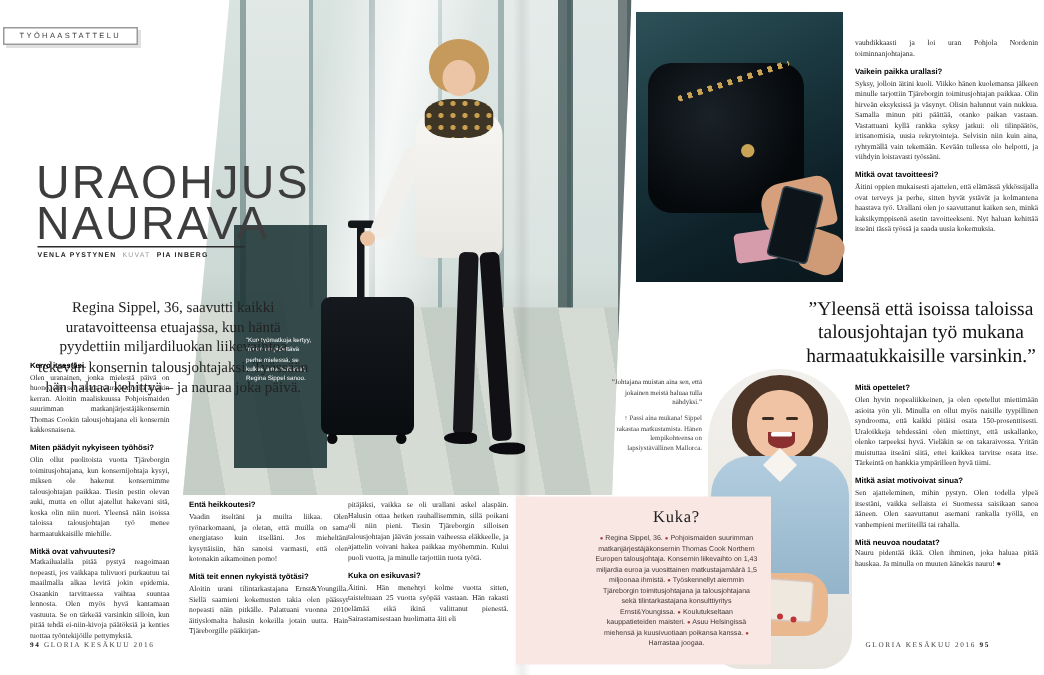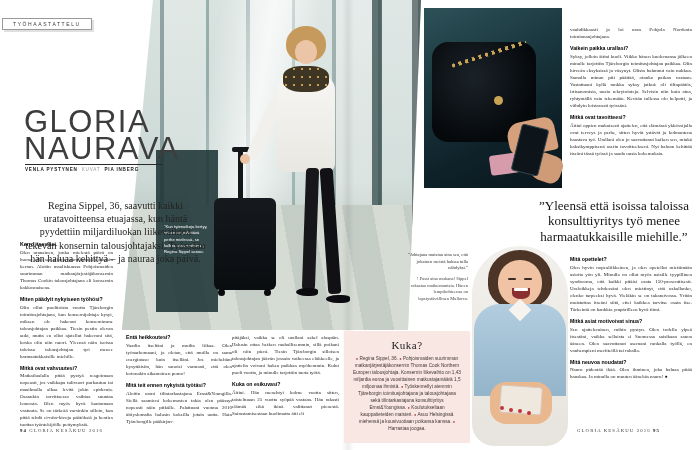--- a/index.html
+++ b/index.html
@@ -32,21 +32,21 @@
   .footer{font-size:4.8px;letter-spacing:1.1px;color:#3c3c3c;}
   .footer .pg{font-weight:bold;color:#111;}
   #footL{left:20px;top:428px;}
   #footR{left:534px;top:428px;width:126px;text-align:right;}
 
   
   .pullquote{left:534px;top:198px;width:160px;text-align:center;
        font-size:13px;line-height:1.18;color:#141414;}
   .pullquote span{display:block;}
 
-  .kuka{left:344px;top:331px;width:126px;height:112px;background:#f8e7e3;text-align:center;}
+  .kuka{left:344px;top:331px;width:126px;height:112px;background:#f8e7e3;text-align:center;padding-left:44px;}
   .kuka-title{font-size:11px;color:#222;margin-top:8px;letter-spacing:.5px;}
   .kuka-items{margin:4px 9px 0;font:4.7px/1.5 "Liberation Sans",sans-serif;color:#403734;text-align:center;}
   .kb{color:#a6403c;font-size:4px;}
 
   .cap-portrait{left:404px;top:252px;width:64px;text-align:right;
        font-size:4.6px;line-height:1.45;color:#333;}
   .cap-portrait .note{display:block;margin-top:4px;color:#444;}
 
   
   .photo-main{left:120px;top:0;width:302px;height:330px;
@@ -140,21 +140,21 @@
     <div class="abs face"></div>
     <div class="abs scarf"></div>
     <div class="abs leg1"></div>
     <div class="abs leg2"></div>
     <div class="abs shoe1"></div>
     <div class="abs shoe2"></div>
     <div class="abs cap-airport">”Kun työmatkoja kertyy, minun on pidettävä perhe mielessä, se kulkee aina mukana”, Regina Sippel sanoo.</div>
   </div>
 
   <div class="abs headline">
-    <span>GLORIA</span>
+    <span>URAOHJUS</span>
     <span>NAURAVA</span>
   </div>
 
   <div class="abs byline">
     <span class="b">VENLA PYSTYNEN</span>
     <span class="lt">KUVAT</span>
     <span class="b">PIA INBERG</span>
   </div>
 
   <p class="abs intro">Regina Sippel, 36, saavutti kaikki uratavoitteensa etuajassa, kun häntä pyydettiin miljardiluokan liikevaihtoa tekevän konsernin talousjohtajaksi. Työssään hän haluaa kehittyä – ja nauraa joka päivä.</p>
@@ -201,22 +201,22 @@
   <div class="col" id="col4">
     <p class="cont">vauhdikkaasti ja loi uran Pohjola Nordenin toiminnanjohtajana.</p>
     <h3 class="q">Vaikein paikka urallasi?</h3>
     <p class="a">Syksy, jolloin äitini kuoli. Viikko hänen kuolemansa jälkeen minulle tarjottiin Tjäreborgin toimitusjohtajan paikkaa. Olin hirveän eksyksissä ja väsynyt. Olisin halunnut vain nukkua. Samalla minun piti päättää, otanko paikan vastaan. Vastattuani kyllä rankka syksy jatkui: oli tilinpäätös, irtisanomisia, uusia rekrytointeja. Selvisin niin kuin aina, ryhtymällä vain tekemään. Kevään tullessa olo helpotti, ja viihdyin loistavasti työssäni.</p>
     <h3 class="q">Mitkä ovat tavoitteesi?</h3>
     <p class="a">Äitini oppien mukaisesti ajattelen, että elämässä ykkössijalla ovat terveys ja perhe, sitten hyvät ystävät ja kolmantena haastava työ. Urallani olen jo saavuttanut kaiken sen, minkä kaksikymppisenä asetin tavoitteekseni. Nyt haluan kehittää itseäni tässä työssä ja saada uusia kokemuksia.</p>
   </div>
 
   <div class="abs pullquote">
     <span>”Yleensä että isoissa taloissa</span>
-    <span>konsulttiyritys työ menee</span>
-    <span>harmaatukkaisille miehille.”</span>
+    <span>talousjohtajan työ mukana</span>
+    <span>harmaatukkaisille varsinkin.”</span>
   </div>
 
   <div class="abs cap-portrait">
     <span>”Johtajana muistan aina sen, että jokainen meistä haluaa tulla nähdyksi.”</span>
     <span class="note">↑ Passi aina mukana! Sippel rakastaa matkustamista. Hänen lempikohteensa on lapsiystävällinen Mallorca.</span>
   </div>
 
   <div class="abs photo-portrait">
     <div class="abs hairP"></div>
     <div class="abs faceP"></div>

